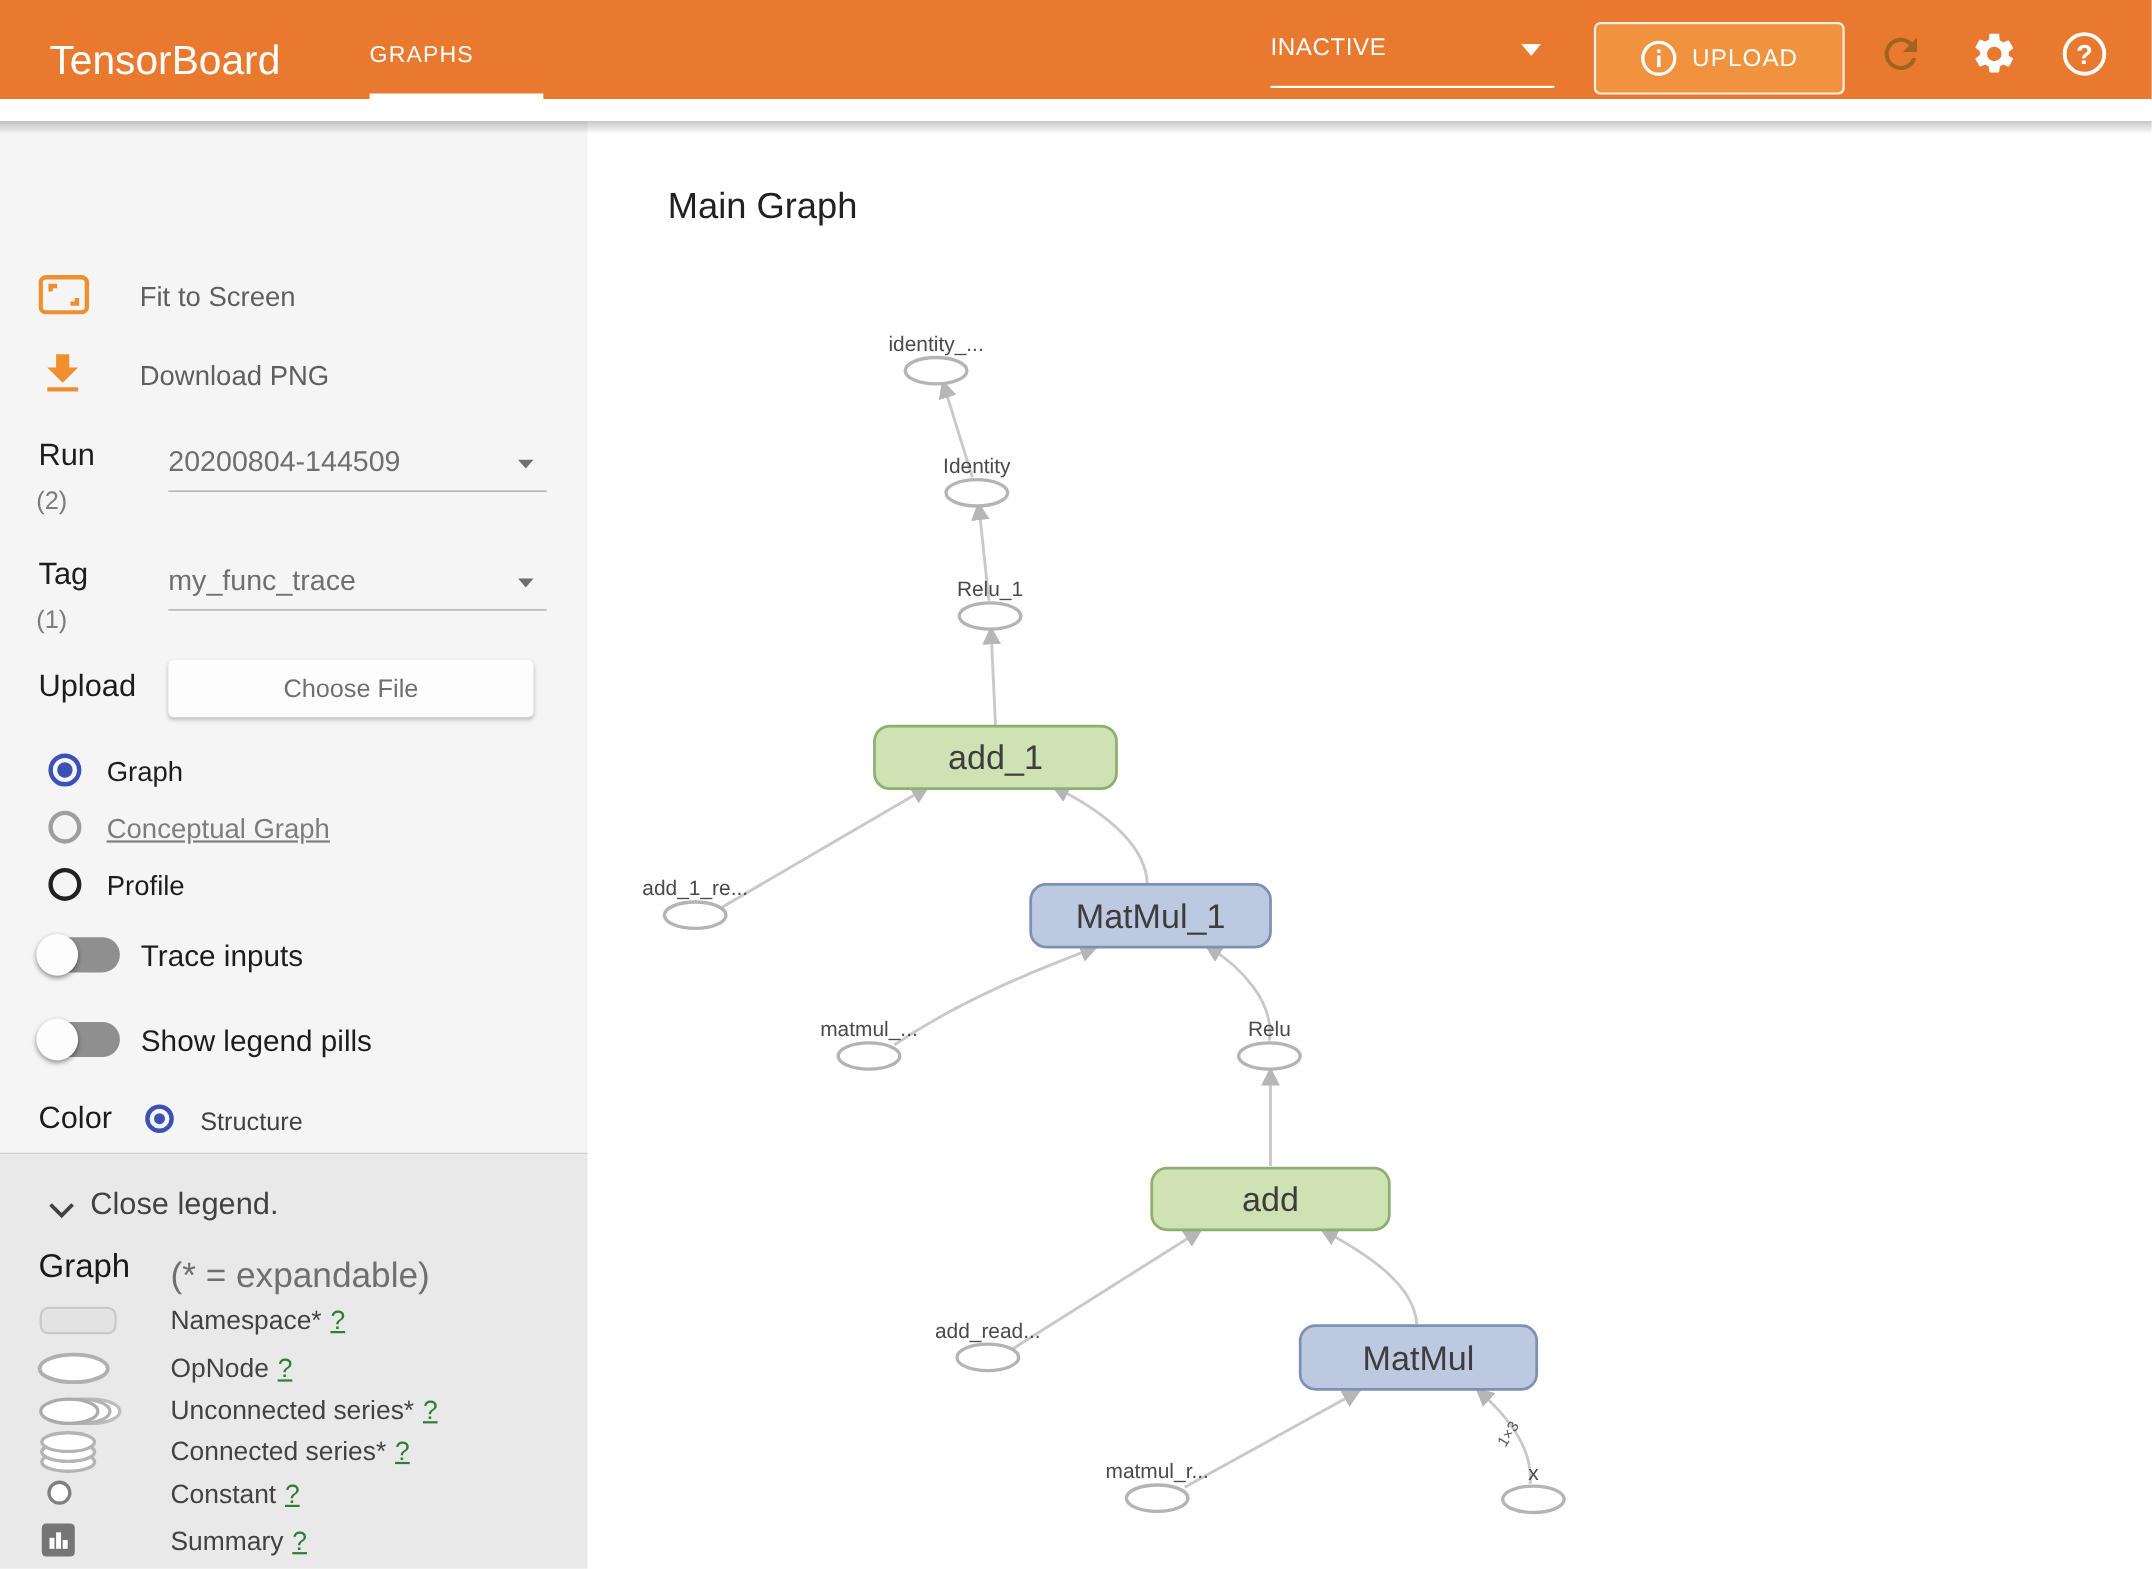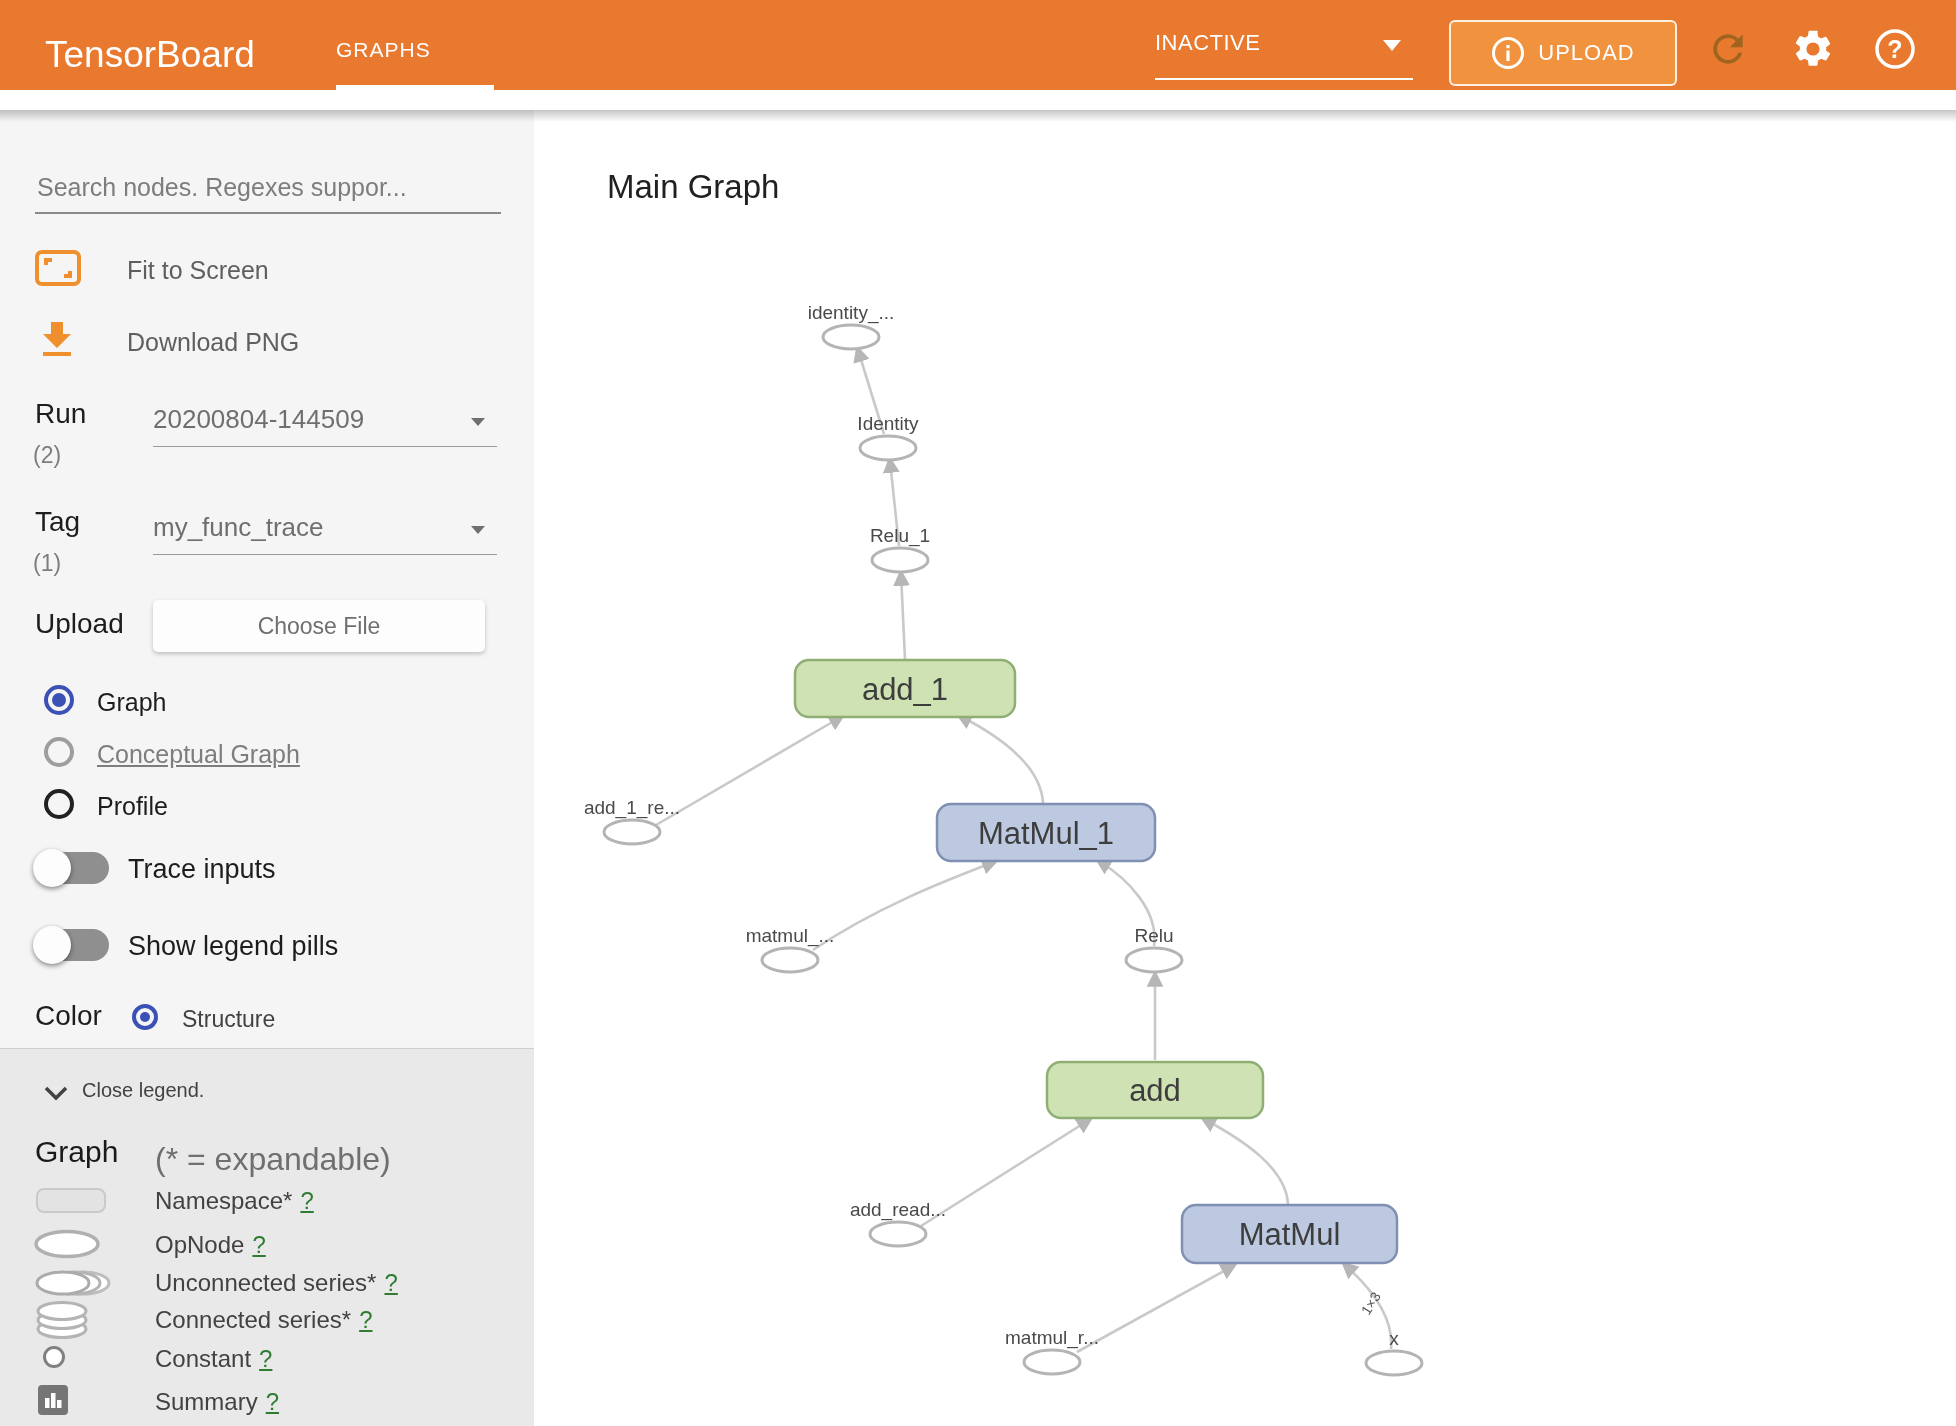--- a/index.html
+++ b/index.html
@@ -58,21 +58,21 @@
   .radio-label{position:absolute;left:97px;font-size:25px;color:#1d1d1d;}
   .radio-label.dim{color:#7d7d7d;}
   .toggle-track{position:absolute;left:35px;width:74px;height:32px;border-radius:16px;background:#8f8f8f;}
   .toggle-knob{position:absolute;left:33px;width:38px;height:38px;border-radius:50%;background:#fdfdfd;
         box-shadow:0 2px 5px rgba(0,0,0,0.45);}
   .toggle-label{position:absolute;left:128px;font-size:27px;color:#1d1d1d;}
 
   
   #legend{position:absolute;left:0;top:938px;right:0;bottom:0;background:#e9e9e9;
         border-top:1px solid #cfcfcf;}
-  #close-legend{position:absolute;left:43px;top:34px;color:#424242;font-size:20px;cursor:pointer;}
+  #close-legend{position:absolute;left:43px;top:34px;color:#424242;font-size:28px;cursor:pointer;}
   #close-legend .txt{position:absolute;left:39px;top:-4px;white-space:nowrap;}
   #legend-heading{position:absolute;left:35px;top:86px;font-size:30px;color:#1a1a1a;}
   #legend-note{position:absolute;left:155px;top:92px;font-size:32px;color:#6f6f6f;}
   .legend-item-label{position:absolute;left:155px;font-size:24px;color:#424242;white-space:nowrap;}
   .help-link{color:#2e7d32;text-decoration:underline;margin-left:8px;cursor:pointer;}
   #swatch-namespace{position:absolute;left:36px;top:139px;width:70px;height:25px;border-radius:8px;
         background:#e3e3e3;border:2px solid #c9c9c9;box-sizing:border-box;}
   #swatch-summary{position:absolute;left:38px;top:336px;width:30px;height:30px;border-radius:4px;background:#757575;}
 
   
@@ -111,21 +111,20 @@
     </svg>
     <svg class="hdr-icon" id="help-icon" viewBox="0 0 44 44">
       <circle cx="22" cy="22" r="18" fill="none" stroke="#fff" stroke-width="3.5"></circle>
       <text x="22" y="31" text-anchor="middle" font-size="25" font-weight="bold" fill="#fff" font-family="Liberation Sans, sans-serif">?</text>
     </svg>
   </div>
   <div id="header-shadow"></div>
 
   <div id="sidebar">
 
-    <input id="search-input" type="text" placeholder="Search nodes. Regexes suppor..." style="">
 
     <div id="fit-row">
       <svg id="fit-icon" width="46" height="36" viewBox="0 0 46 36">
         <rect x="2" y="2" width="42" height="32" rx="5" fill="none" stroke="#ef8f2e" stroke-width="4"></rect>
         <path d="M11 15 V10 H17" fill="none" stroke="#ef8f2e" stroke-width="4"></path>
         <path d="M35 21 V26 H29" fill="none" stroke="#ef8f2e" stroke-width="4"></path>
       </svg>
       <span class="tool-label">Fit to Screen</span>
     </div>
 

